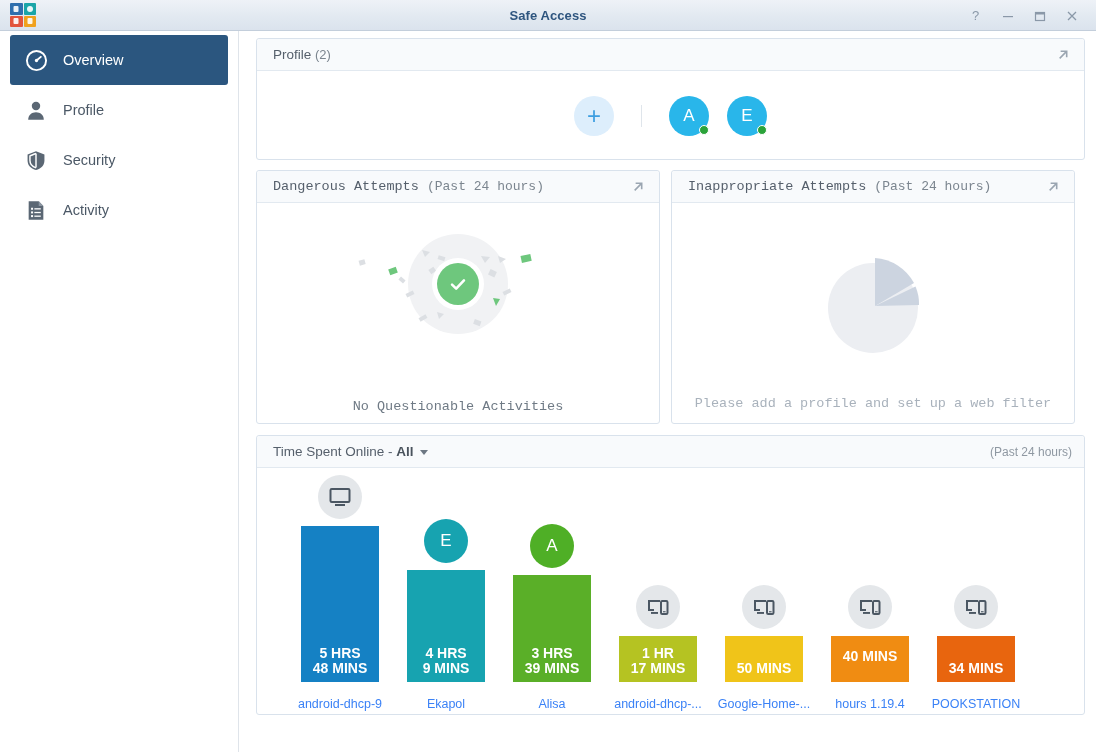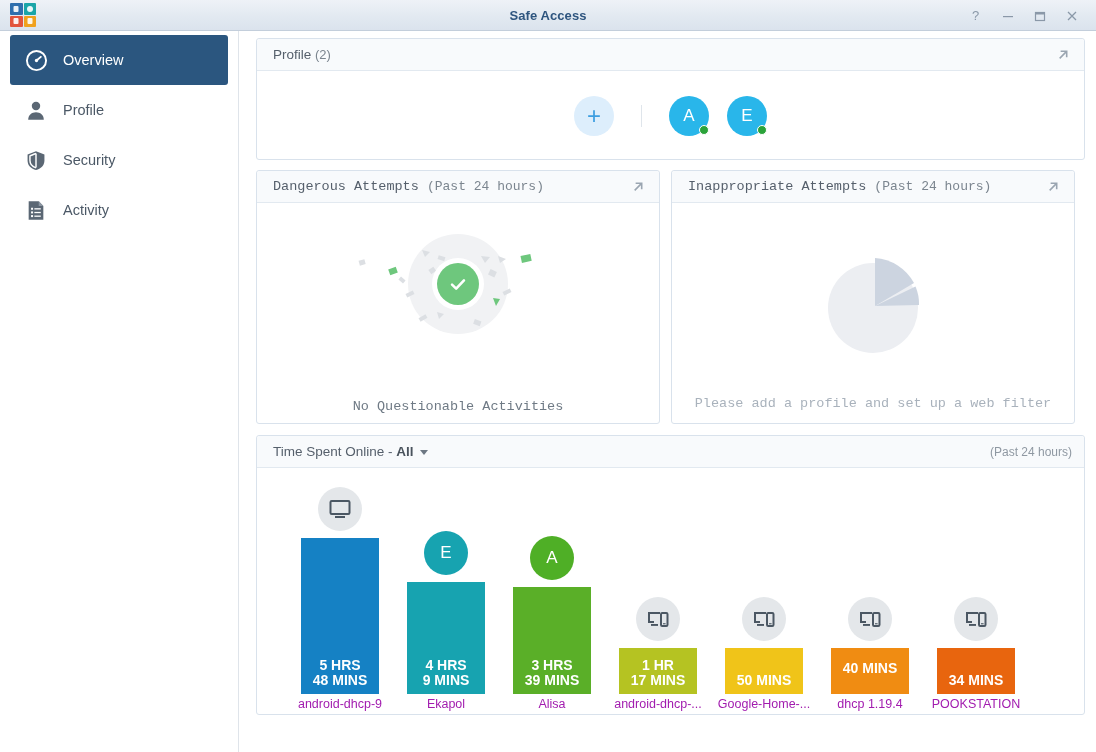--- a/index.html
+++ b/index.html
@@ -226,22 +226,22 @@
   .bar {
     width: 78px;
     display: flex; flex-direction: column;
     align-items: center; justify-content: flex-end;
     padding-bottom: 6px;
     color: #fff; font-size: 14px; font-weight: bold;
     line-height: 15px;
     text-align: center;
   }
   .bar-label {
-    font-size: 12.5px; color: #a21caf;
-    margin-top: 0; height: 20px; line-height: 20px;
+    font-size: 12.5px; color: #3b82f6;
+    margin-top: 12px; height: 20px; line-height: 20px;
     max-width: 106px; overflow: hidden; white-space: nowrap;
     text-overflow: ellipsis; text-align: center;
   }
 </style>
 </head>
 <body>
 
 <div class="window">
 
   <div class="titlebar">
@@ -502,21 +502,21 @@
                 <svg width="24" height="24" viewBox="0 0 24 24">
                   <path d="M14 6 H3 v9 h5" fill="none" stroke="#4b5763" stroke-width="2"></path>
                   <rect x="5" y="17" width="7" height="1.9" fill="#4b5763"></rect>
                   <rect x="15" y="6" width="6.5" height="13" rx="1.2" fill="none" stroke="#4b5763" stroke-width="2"></rect>
                   <rect x="17" y="16.2" width="2.6" height="1.1" fill="#4b5763"></rect>
                 </svg>
               </div>
               <div class="bar" style="background: rgb(240, 140, 18); height: 46px; justify-content: center;">
                 <div>40 MINS</div>
               </div>
-              <div class="bar-label">dhcp 1.19.4</div>
+              <div class="bar-label">hours 1.19.4</div>
             </div>
             <div class="bar-col">
               <div class="bar-badge device">
                 <svg width="24" height="24" viewBox="0 0 24 24">
                   <path d="M14 6 H3 v9 h5" fill="none" stroke="#4b5763" stroke-width="2"></path>
                   <rect x="5" y="17" width="7" height="1.9" fill="#4b5763"></rect>
                   <rect x="15" y="6" width="6.5" height="13" rx="1.2" fill="none" stroke="#4b5763" stroke-width="2"></rect>
                   <rect x="17" y="16.2" width="2.6" height="1.1" fill="#4b5763"></rect>
                 </svg>
               </div>

